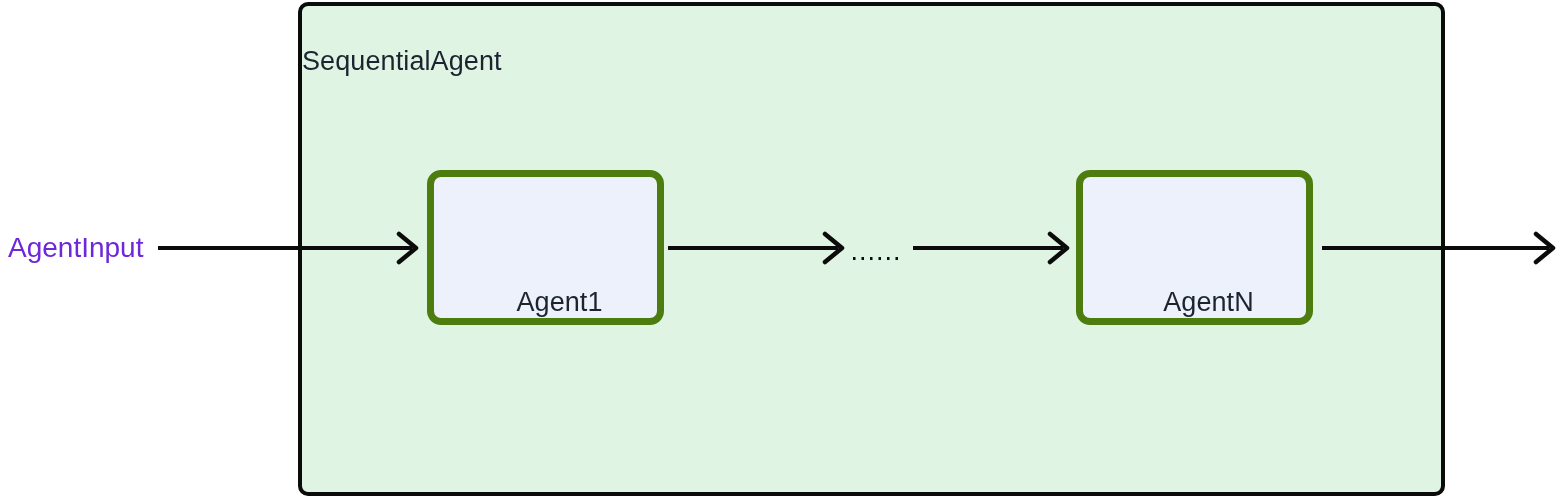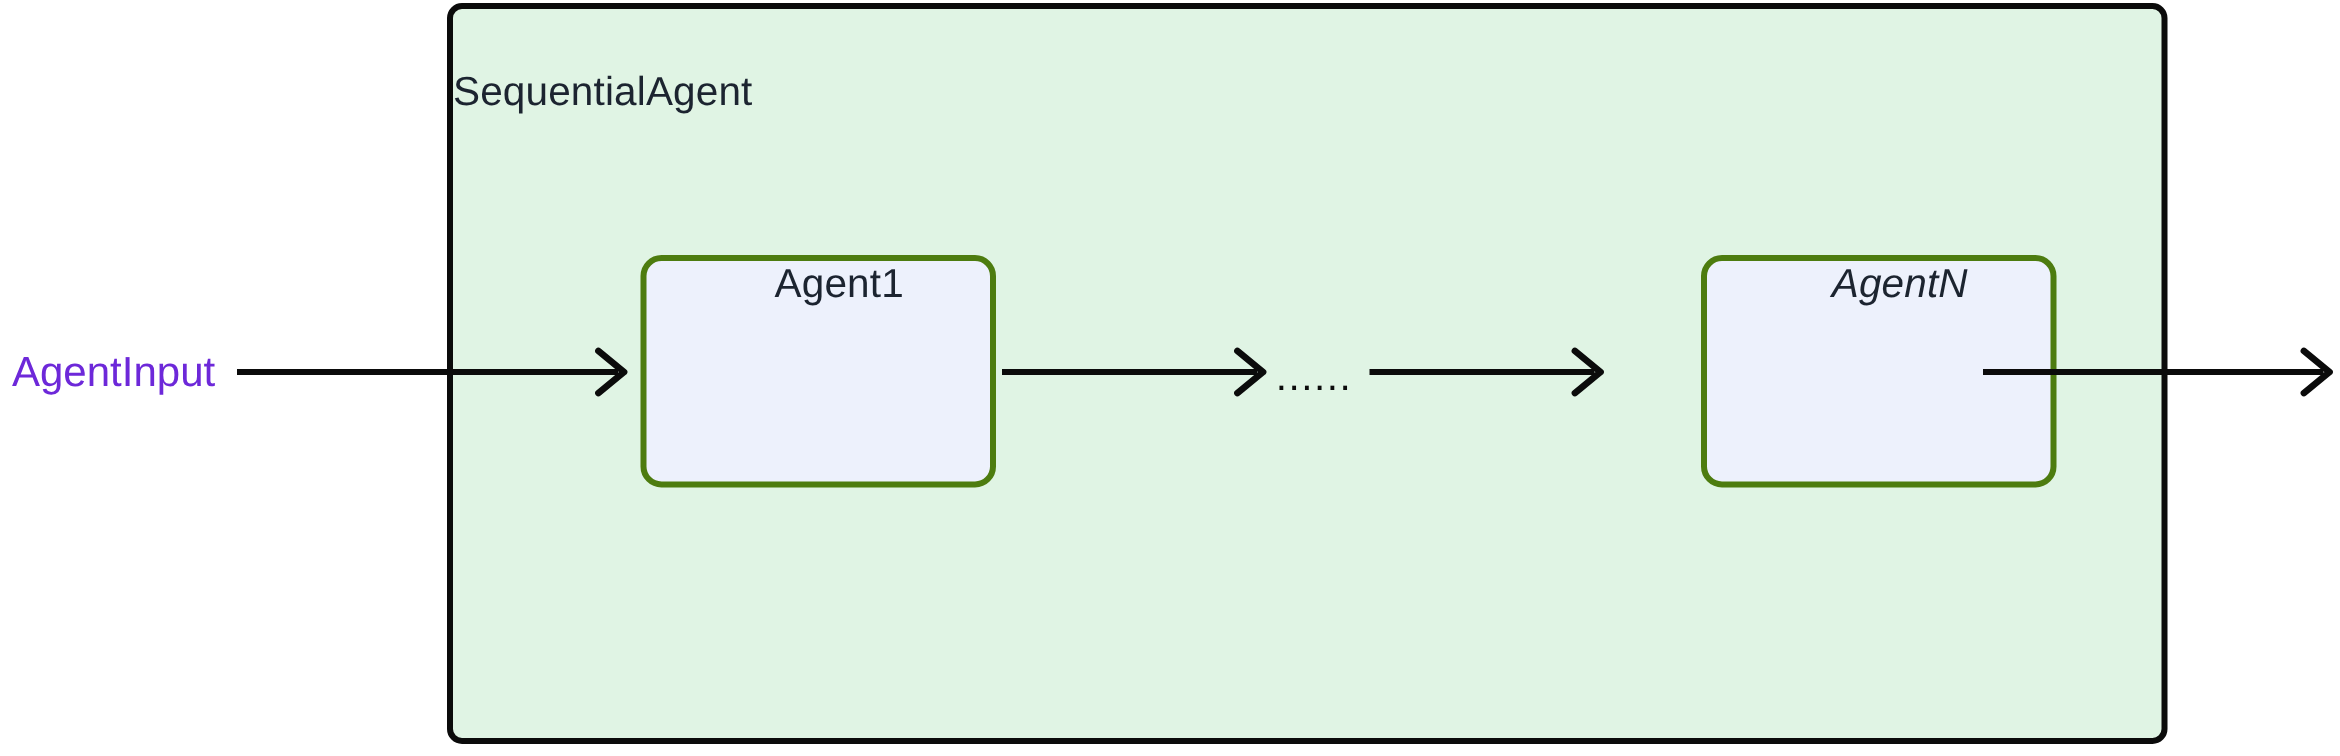--- a/index.html
+++ b/index.html
@@ -61,29 +61,29 @@
     letter-spacing: 0.1px;
   }
   
   .agent-box {
     position: absolute;
     top: 170px;
     width: 237px;
     height: 155px;
     box-sizing: border-box;
     background: #edf1fc;
-    border: 4px solid #4d7c0f;
+    border: 7px solid #4d7c0f;
     border-radius: 14px;
     display: flex;
-    align-items: flex-start;
+    align-items: flex-end;
     justify-content: center;
     padding-left: 28px;
   }
   #agent-box-1 { left: 427px; }
-  #agent-box-n { left: 1134px; font-style: italic; }
+  #agent-box-n { left: 1076px; }
   .agent-label {
     font-size: 27px;
     color: #1c2430;
     letter-spacing: 0.1px;
   }
   
   #agent-input-label {
     position: absolute;
     left: 8px;
     top: 232px;

